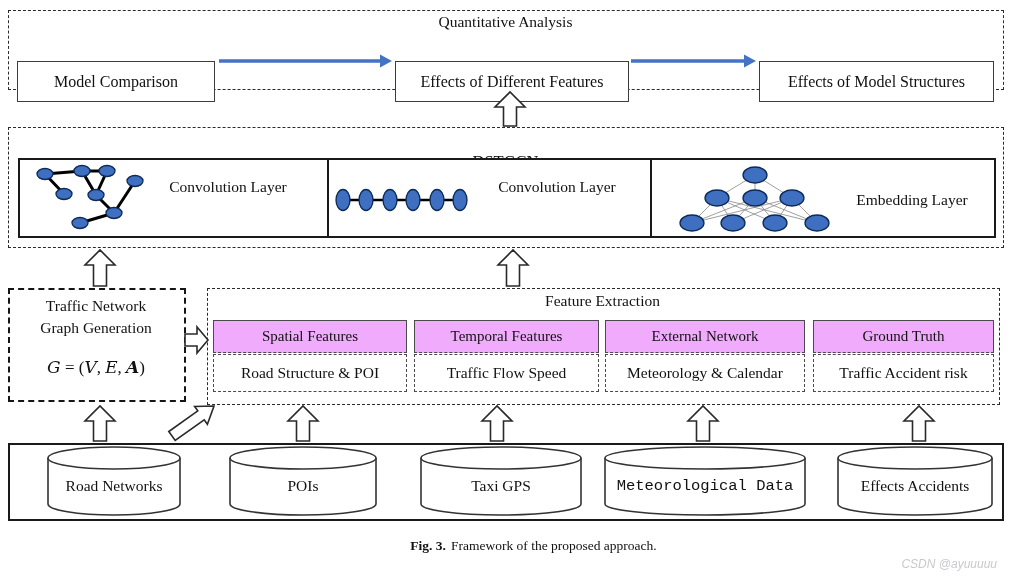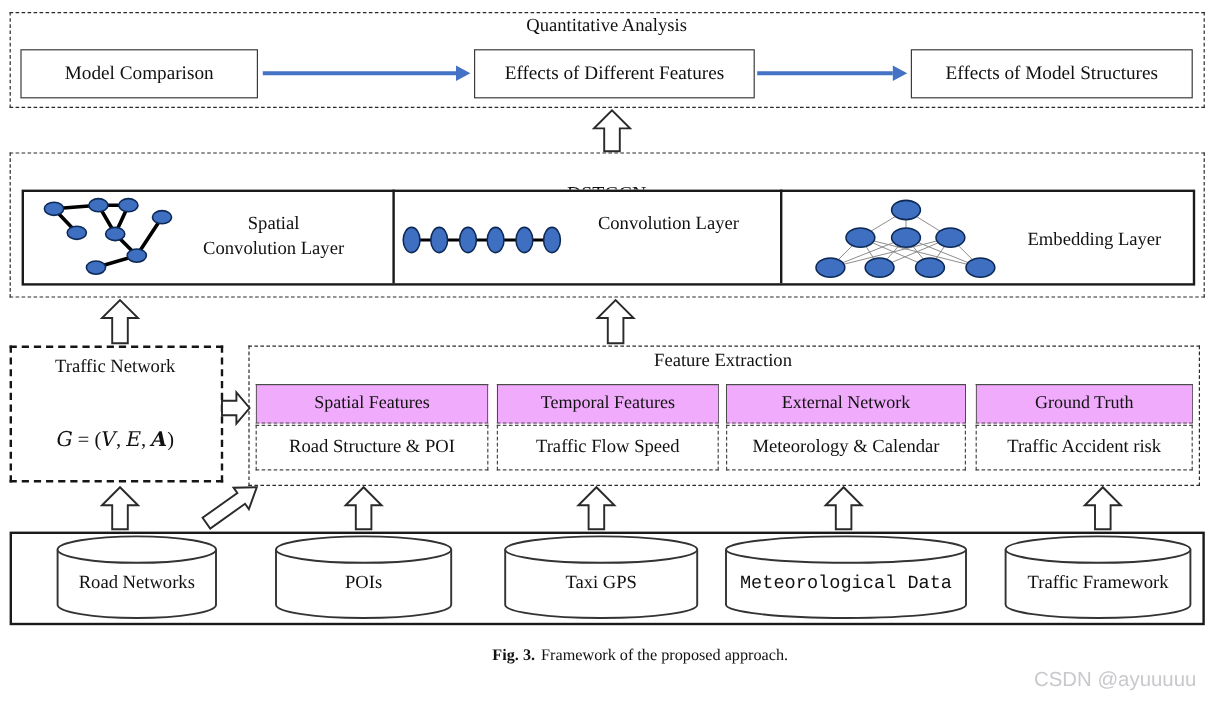--- a/index.html
+++ b/index.html
@@ -1,34 +1,34 @@
 <!DOCTYPE html>
 <html><head>
 <meta charset="utf-8">
 <style>
   html,body{margin:0;padding:0;background:#ffffff;}
   .stage{position:relative;width:1011px;height:585px;background:#ffffff;
          font-family:"Liberation Serif",serif;color:#111;overflow:hidden;}
   .abs{position:absolute;}
   .dashed{border:1.6px dashed #2b2b2b;}
   .dashed-bold{border:2.5px dashed #151515;}
-  .solidbox{border:1.5px solid #3c3c3c;background:#fff;}
+  .solidbox{border:1.5px solid #3c3c3c;background:#fff;margin-top:20px;}
   .flexc{display:flex;align-items:center;justify-content:center;text-align:center;}
   .ttl{font-size:15.5px;}
   .boxlbl{font-size:16px;}
   .sec-label{font-size:15.5px;line-height:21px;text-align:center;}
   .col-h{height:31px;background:#f0abfc;border:1px solid #4a4a4a;border-bottom-style:dashed;
          font-size:15px;}
   .col-b{height:36px;border:1px dashed #4a4a4a;margin-top:1px;background:#fff;font-size:15.5px;}
   .dbl{font-size:15.5px;}
   .formula{font-size:17px;}
   .formula i{font-family:"DejaVu Serif",serif;}
   .caption{font-size:13.5px;width:1011px;text-align:center;font-family:"Liberation Serif",serif;padding-left:28px;}
   .caption .cap-text{margin-left:5px;}
-  .watermark{font-family:"Liberation Sans",sans-serif;font-size:17px;color:#c9c9cd;}
+  .watermark{font-family:"Liberation Sans",sans-serif;font-size:12px;color:#c9c9cd;font-style:italic;}
   svg{display:block;}
 </style>
 </head>
 <body>
 
 <div class="stage">
 
   <div class="abs dashed" style="left:8px;top:10px;width:994px;height:78px;"></div>
   <div class="abs ttl" style="left:0;top:13px;width:1011px;text-align:center;">Quantitative Analysis</div>
 
@@ -36,33 +36,33 @@
   <div class="abs solidbox flexc boxlbl" style="left:395px;top:41px;width:232px;height:39px;">Effects of Different Features</div>
   <div class="abs solidbox flexc boxlbl" style="left:759px;top:41px;width:233px;height:39px;">Effects of Model Structures</div>
 
   <div class="abs dashed" style="left:8px;top:127px;width:994px;height:119px;"></div>
   <div class="abs ttl" style="left:0;top:131px;width:1011px;text-align:center;font-size:16.5px;margin-top:21px;">DSTGCN</div>
   <div class="abs" style="left:18px;top:158px;width:974px;height:76px;border:2px solid #1a1a1a;background:#fff;"></div>
   <div class="abs" style="left:327px;top:158px;width:2px;height:78px;background:#1a1a1a;"></div>
   <div class="abs" style="left:650px;top:158px;width:2px;height:78px;background:#1a1a1a;"></div>
 
   <div class="abs sec-label" style="left:148px;top:176px;width:160px;">
-    <div>Spatial</div>
     <div>Convolution Layer</div>
   </div>
   <div class="abs sec-label" style="left:477px;top:176px;width:160px;">
     <div>Convolution Layer</div>
   </div>
   <div class="abs sec-label" style="left:832px;top:189px;width:160px;">
     <div>Embedding Layer</div>
   </div>
 
   <div class="abs dashed-bold" style="left:8px;top:288px;width:174px;height:110px;"></div>
   <div class="abs" style="left:10px;top:295px;width:172px;text-align:center;font-size:15.5px;line-height:22px;">
     <div>Traffic Network</div>
+    <div>Graph Generation</div>
   </div>
   <div class="abs formula" style="left:10px;top:357px;width:172px;text-align:center;"><i>G</i><span> = (</span><i>V</i><span>, </span><i>E</i><span>, </span><b><i>A</i></b><span>)</span></div>
 
   <div class="abs dashed" style="left:207px;top:288px;width:791px;height:115px;"></div>
   <div class="abs ttl" style="left:207px;top:292px;width:791px;text-align:center;">Feature Extraction</div>
 
   <div class="abs" style="left:213px;top:320px;width:194px;">
     <div class="col-h flexc">Spatial Features</div>
     <div class="col-b flexc">Road Structure &amp; POI</div>
   </div>
@@ -191,20 +191,20 @@
         <path d="M838,458 L838,504 A77,11 0 0 0 992,504 L992,458"></path>
         <ellipse cx="915" cy="458" rx="77" ry="11"></ellipse>
       </g>
     </g>
   </svg>
 
   <div class="abs flexc dbl" style="left:48px;top:472px;width:132px;height:28px;">Road Networks</div>
   <div class="abs flexc dbl" style="left:230px;top:472px;width:146px;height:28px;">POIs</div>
   <div class="abs flexc dbl" style="left:421px;top:472px;width:160px;height:28px;">Taxi GPS</div>
   <div class="abs flexc dbl" style="left:605px;top:472px;width:200px;height:28px;font-family:Liberation Mono, monospace;">Meteorological Data</div>
-  <div class="abs flexc dbl" style="left:838px;top:472px;width:154px;height:28px;">Traffic Framework</div>
+  <div class="abs flexc dbl" style="left:838px;top:472px;width:154px;height:28px;">Effects Accidents</div>
 
   <div class="abs caption" style="left:0;top:538px;">
     <b>Fig. 3.</b><span class="cap-text">Framework of the proposed approach.</span>
   </div>
   <div class="abs watermark" style="right:14px;top:557px;">CSDN @ayuuuuu</div>
 
 </div>
 
 </body></html>

